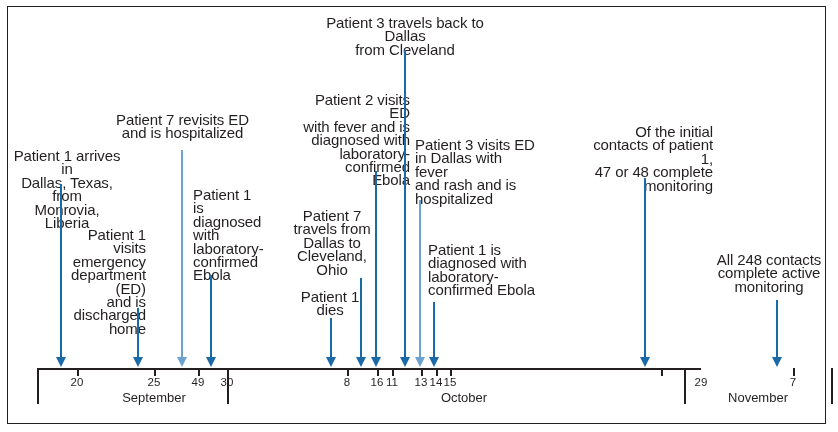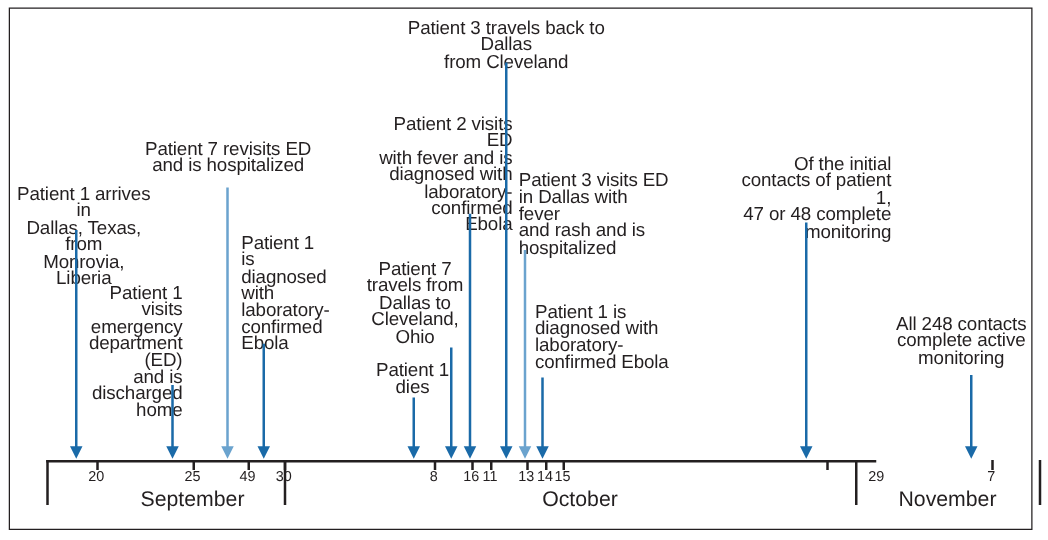--- a/index.html
+++ b/index.html
@@ -98,21 +98,21 @@
   .divider {
     position: absolute;
     top: 0;
     width: 1.8px;
     height: 36px;
     background: #231f20;
   }
   .month-label {
     position: absolute;
     top: 22px;
-    font-size: 17px;
+    font-size: 13px;
     color: #231f20;
     transform: translateX(-50%);
     white-space: nowrap;
   }
 </style>
 </head>
 <body>
 
 <div id="figure">
   <div id="frame"></div>

